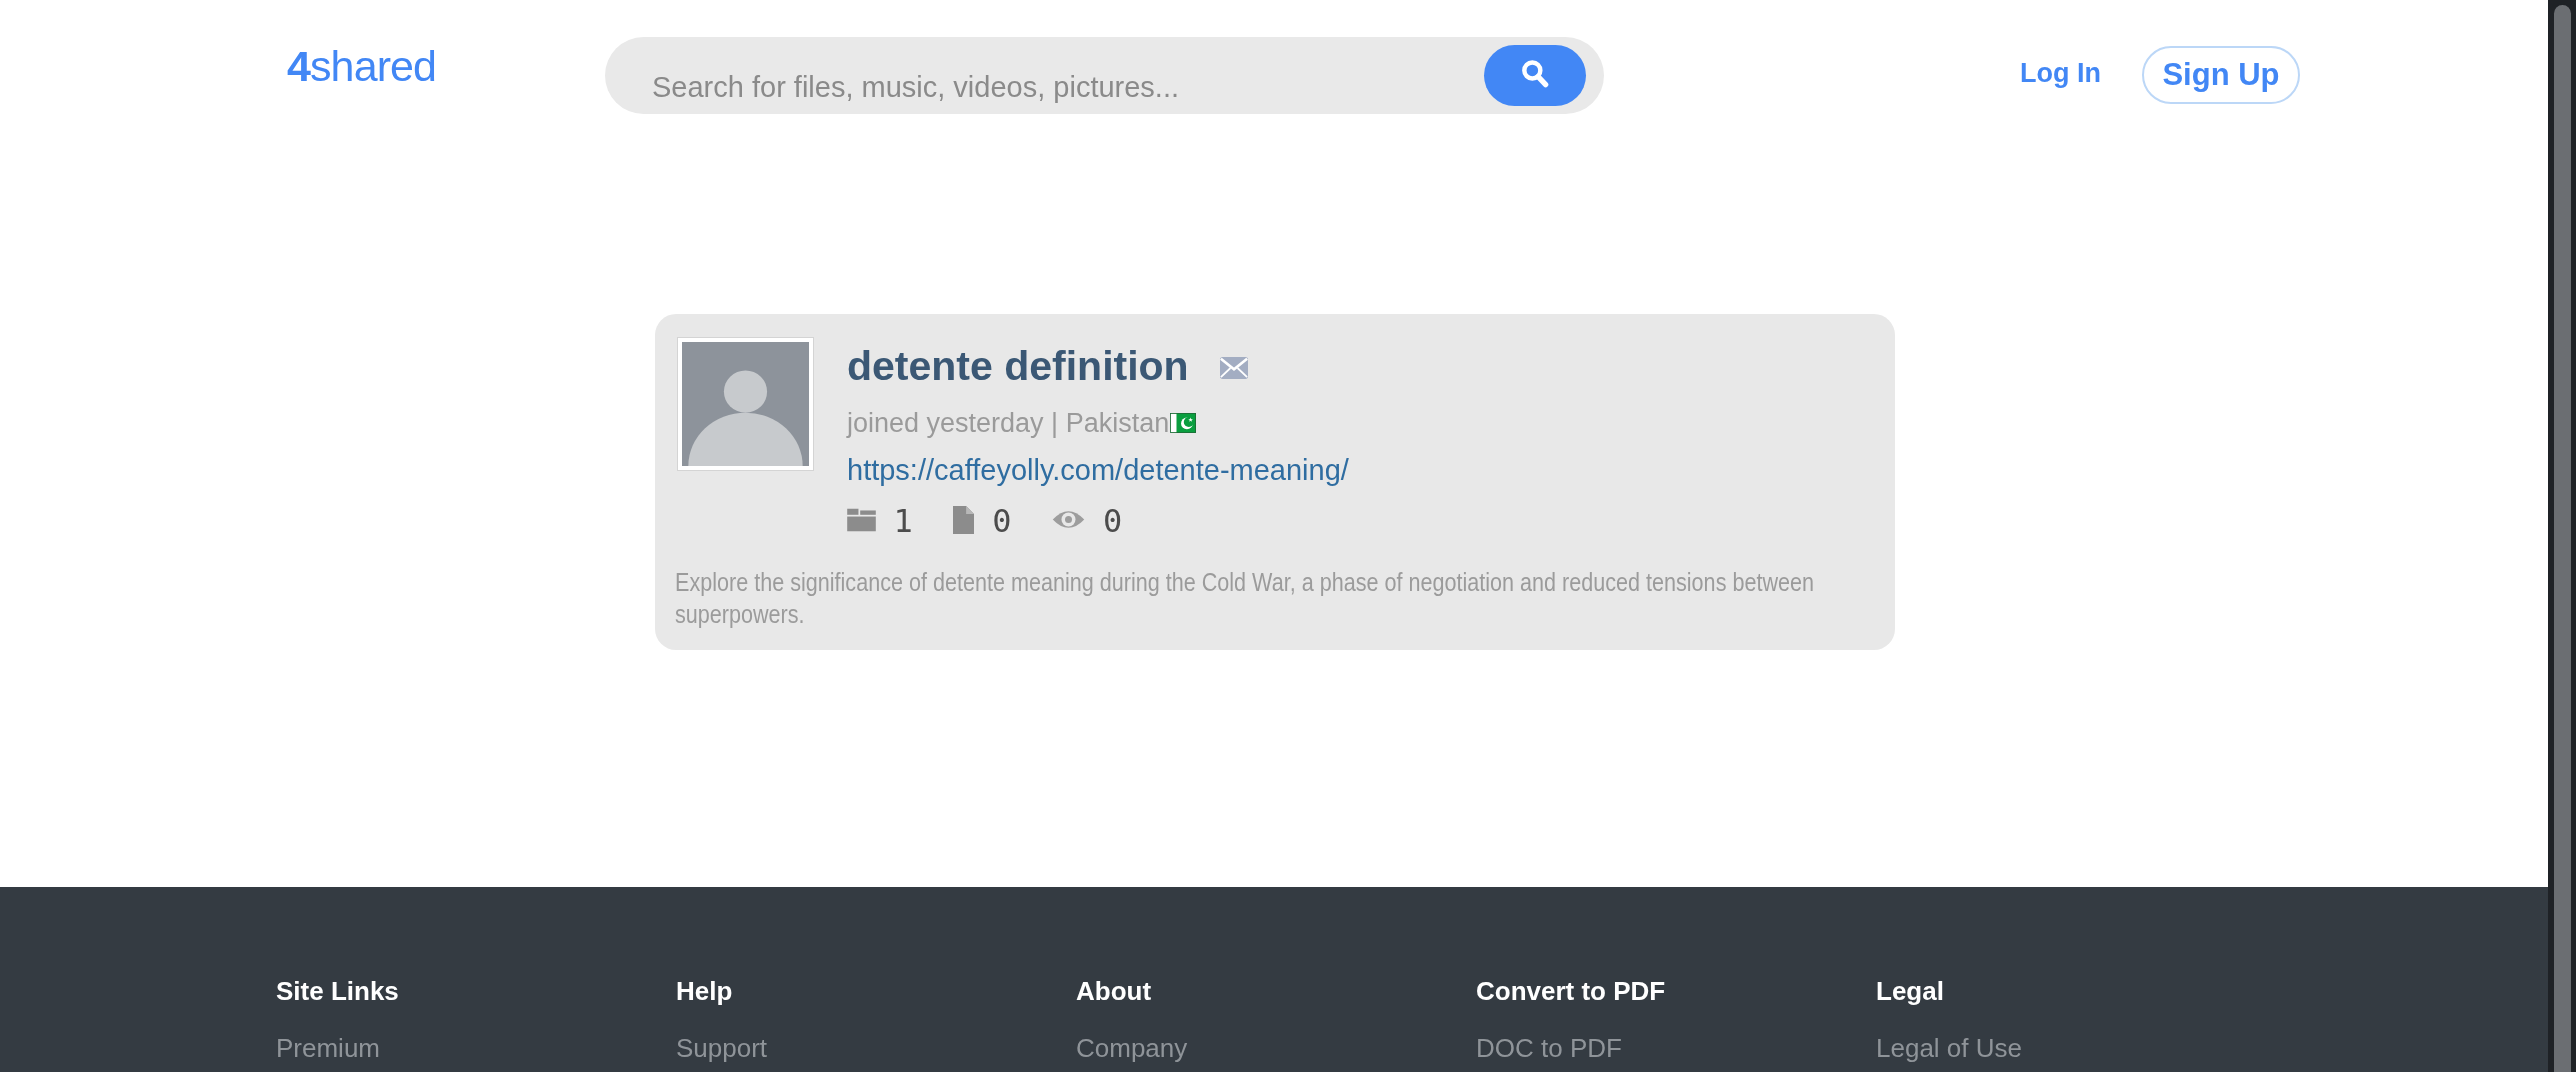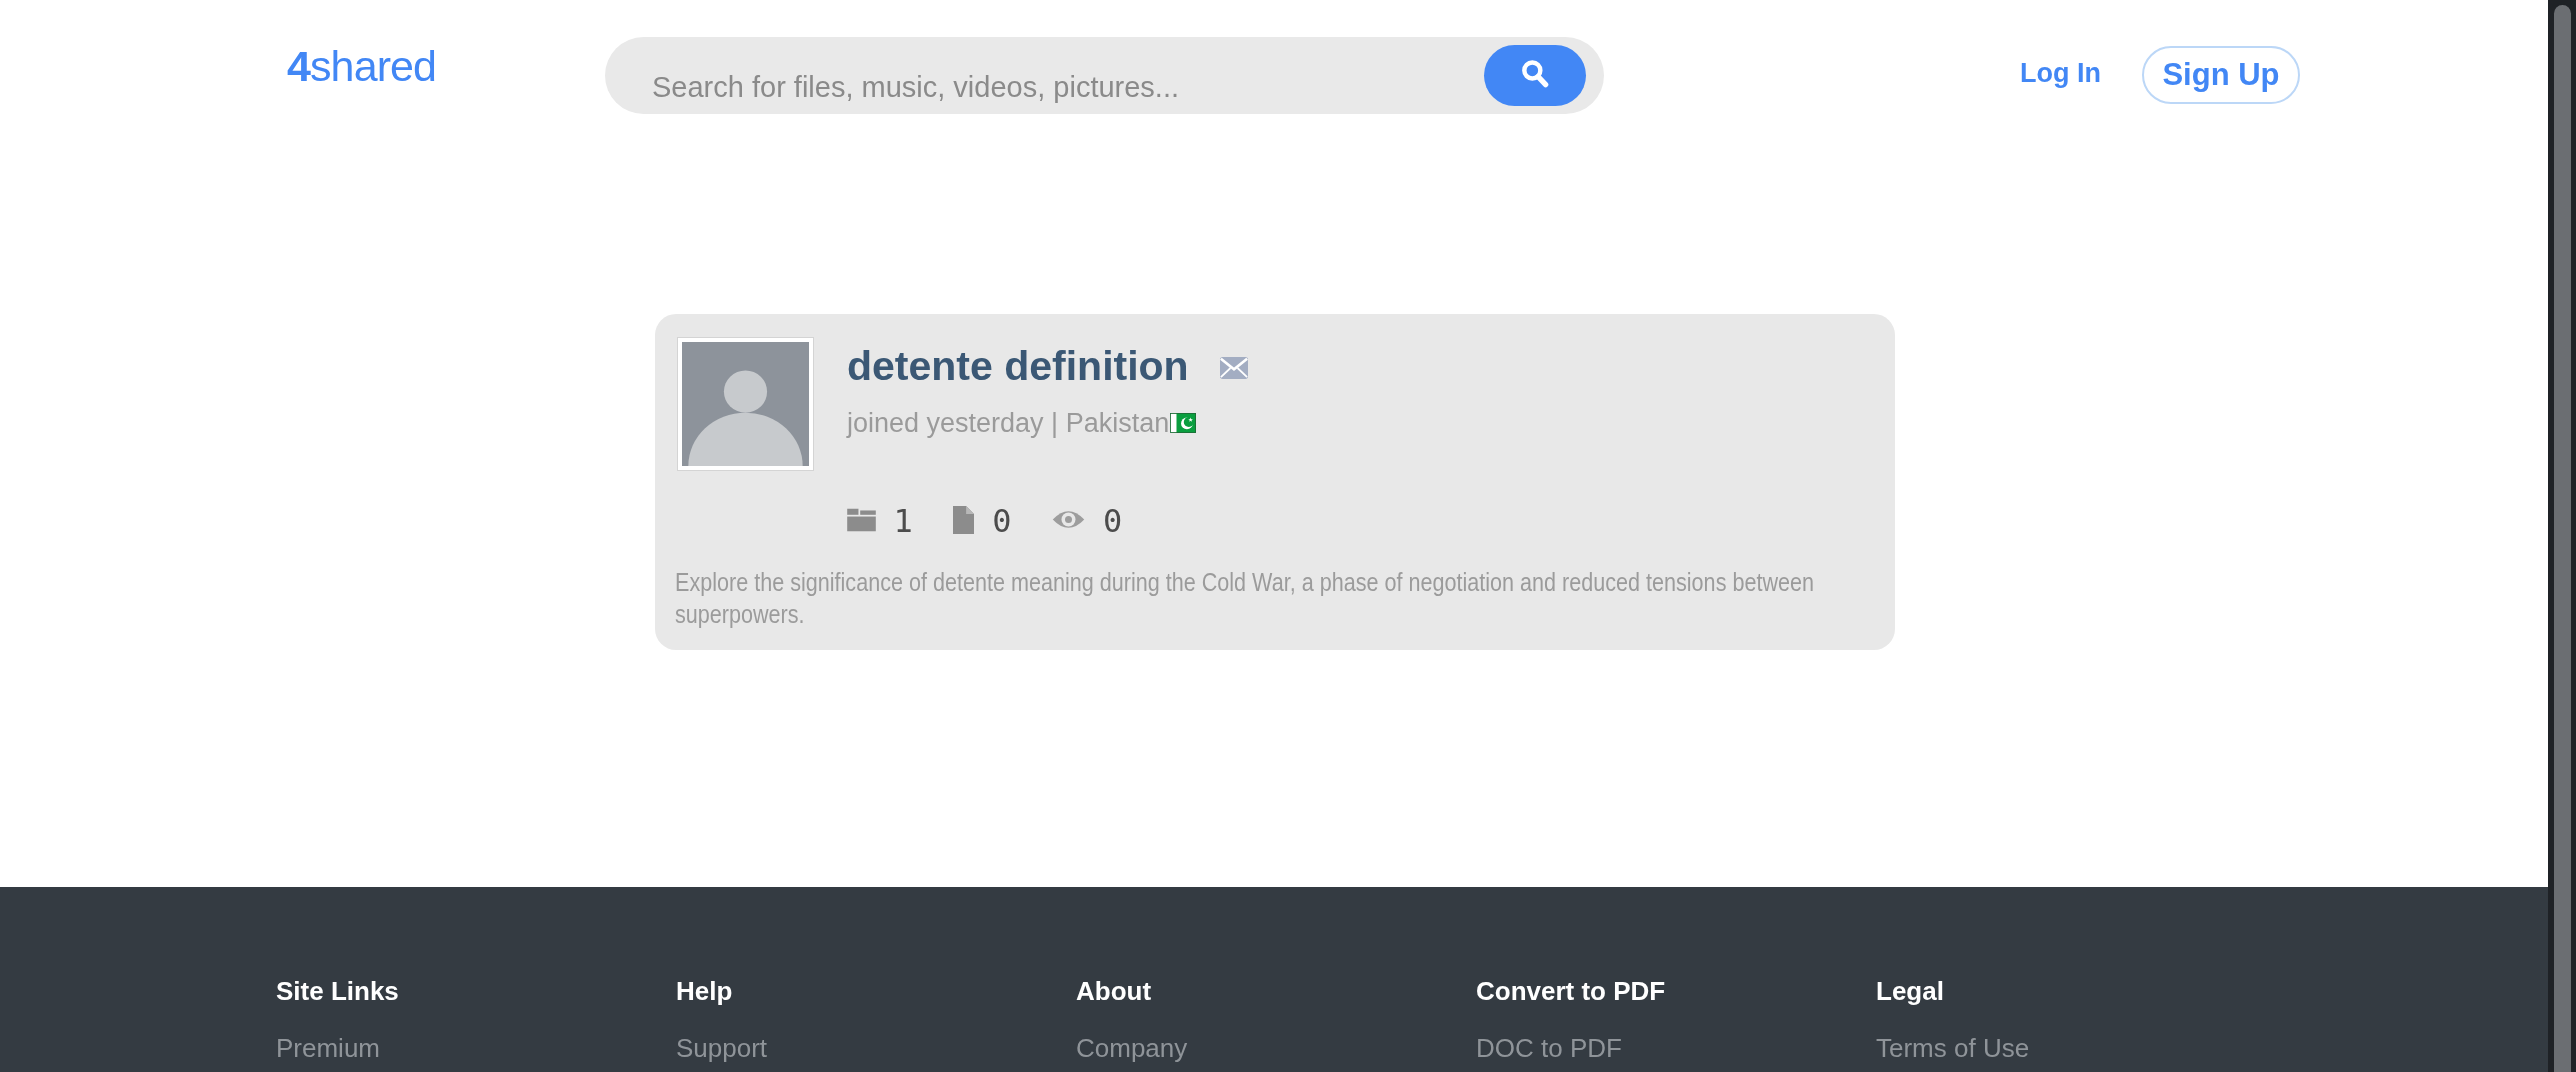--- a/index.html
+++ b/index.html
@@ -180,20 +180,21 @@
           <rect x="0" y="0" width="30" height="23" fill="#ffffff"></rect>
           <rect x="7.5" y="0" width="22.5" height="23" fill="#0a9e3f"></rect>
           <circle cx="19.5" cy="12" r="6.8" fill="#ffffff"></circle>
           <circle cx="21.7" cy="10.3" r="5.8" fill="#0a9e3f"></circle>
           <polygon points="23.8,5.2 24.5,7.1 26.5,7.1 24.9,8.3 25.5,10.2 23.8,9 22.1,10.2 22.7,8.3 21.1,7.1 23.1,7.1" fill="#ffffff"></polygon>
           <rect x="0.5" y="0.5" width="29" height="22" fill="none" stroke="#1c6b35" stroke-width="1"></rect>
         </svg>
       </span>
     </div>
 
+    <a class="website">https://caffeyolly.com/detente-meaning/</a>
 
     <div class="stats">
       <div class="stat">
         <span>
           <svg width="29" height="26" viewBox="0 0 33 30">
             <path d="M0 2 h13 v7 h-13 z" fill="#8c8c8c"></path>
             <rect x="0" y="11" width="33" height="17" fill="#8c8c8c"></rect>
             <rect x="15" y="4" width="18" height="5" fill="#8c8c8c"></rect>
           </svg>
         </span>
@@ -236,21 +237,21 @@
       <div class="footer-col">
         <div class="footer-title">About</div>
         <a class="footer-link">Company</a>
       </div>
       <div class="footer-col">
         <div class="footer-title">Convert to PDF</div>
         <a class="footer-link">DOC to PDF</a>
       </div>
       <div class="footer-col">
         <div class="footer-title">Legal</div>
-        <a class="footer-link">Terms of Use</a>
+        <a class="footer-link">Legal of Use</a>
       </div>
     </div>
   </footer>
 
   <div class="scrollbar">
     <div class="scroll-thumb"></div>
   </div>
 
 </div>
 

